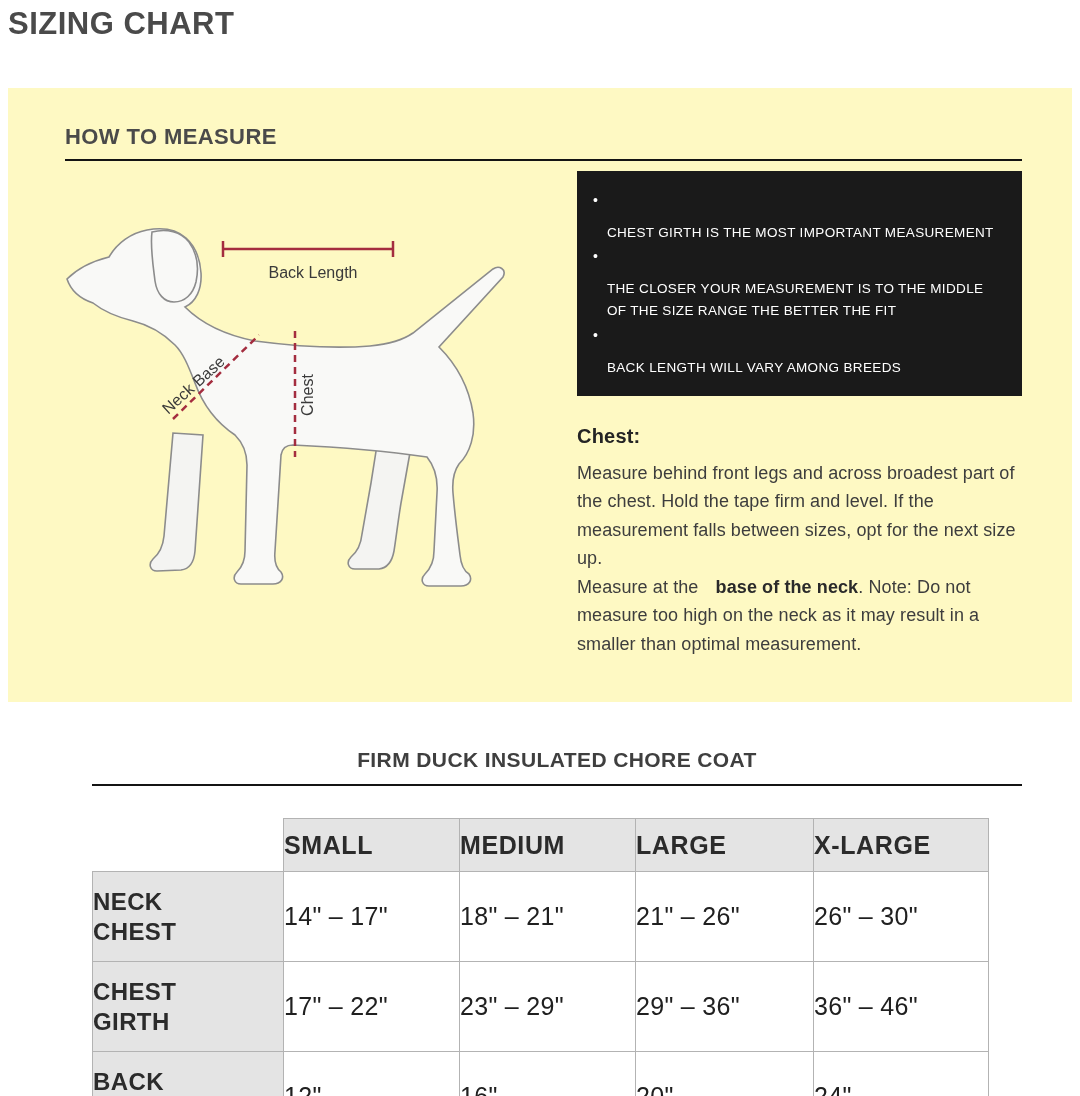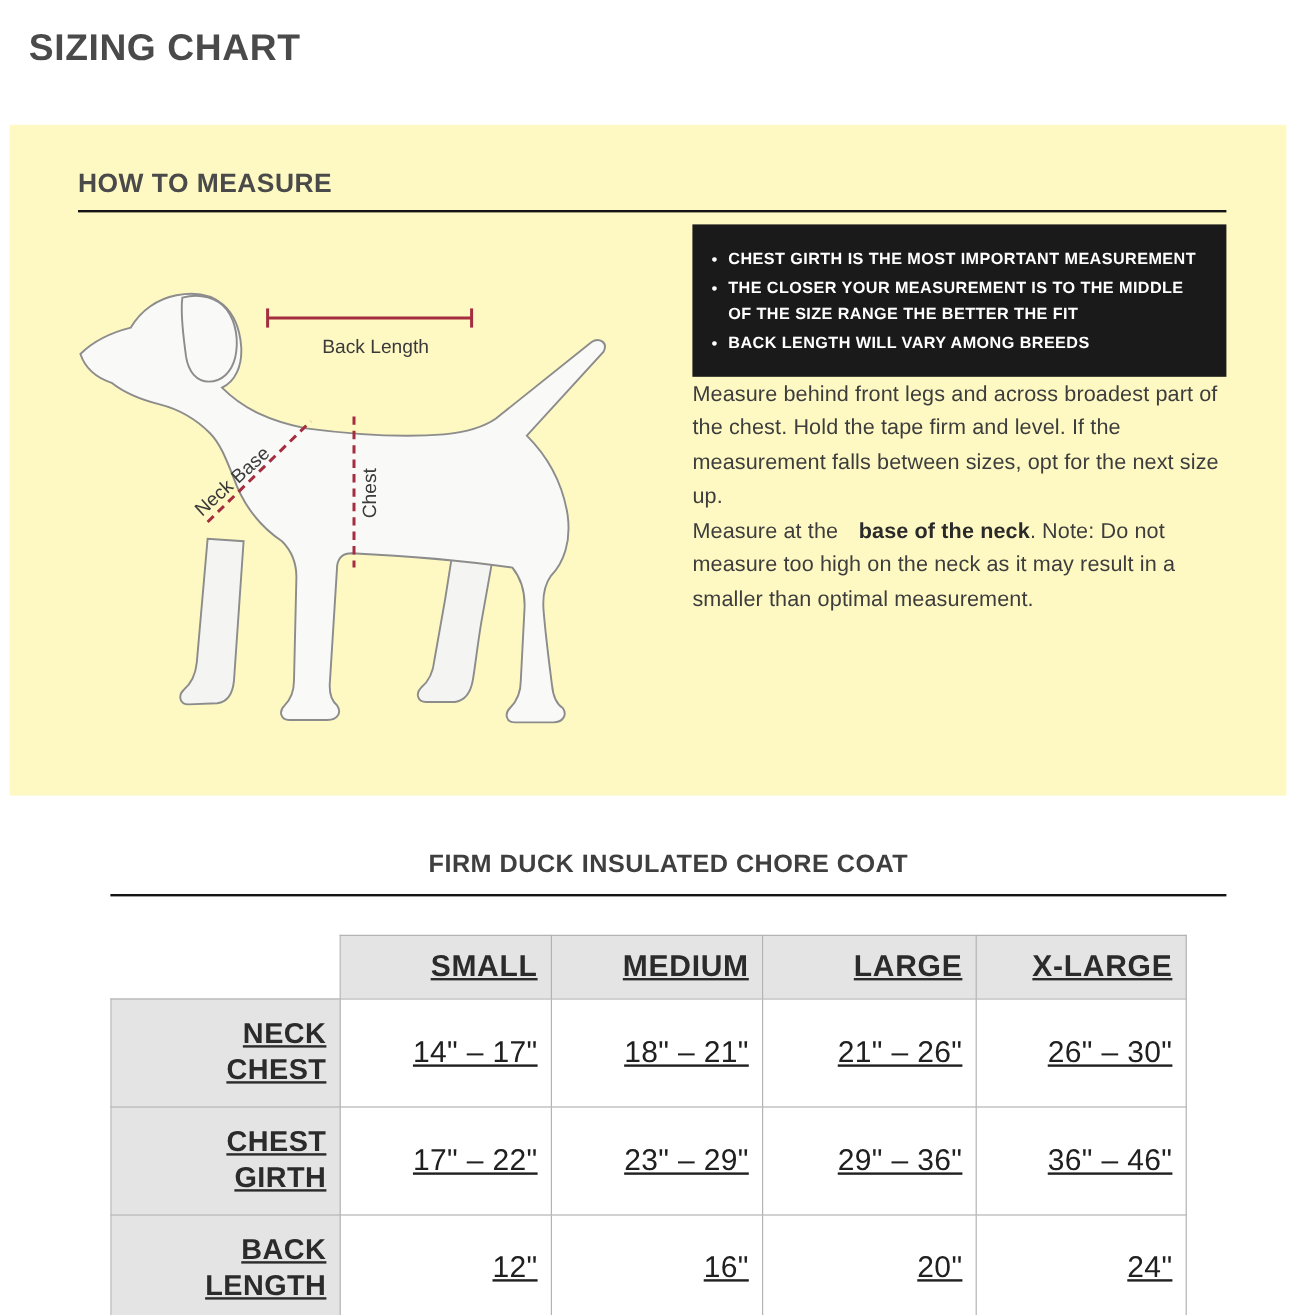--- a/index.html
+++ b/index.html
@@ -7,21 +7,21 @@
   body {
     width: 1080px;
     height: 1096px;
     background: #ffffff;
     font-family: "Liberation Sans", sans-serif;
     overflow: hidden;
   }
 
   
   .page-title {
-    margin: 16px;
+    margin: 0;
     padding: 8px 0 0 8px;
     font-size: 31px;
     font-weight: 700;
     letter-spacing: 0.5px;
     color: #4a4a4a;
     line-height: 1.05;
   }
 
   
   .measure-panel {
@@ -61,23 +61,24 @@
   .tip .dot {
     color: #ffffff;
     font-size: 14px;
     line-height: 1.6;
     margin-right: 9px;
     flex: none;
   }
   .tip-text {
     color: #ffffff;
     font-size: 13.5px;
-    font-weight: 700;
+    font-weight: 400;
     letter-spacing: 0.35px;
     line-height: 1.62;
+    margin-top: 33px;
   }
 
   .inst-heading {
     margin: 29px 0 11px 0;
     font-size: 20px;
     font-weight: 700;
     color: #242424;
     letter-spacing: 0.2px;
   }
   .inst-body {
@@ -104,24 +105,23 @@
     background: #141414;
     margin-top: 12px;
   }
   .size-table {
     border-collapse: collapse;
     margin-top: 32px;
     table-layout: fixed;
   }
   .size-table th, .size-table td {
     border: 1px solid #b3b3b3;
-    text-align: right;
+    text-align: left;
     vertical-align: middle;
-    padding: 11px;
-    text-decoration: underline;
+    padding: 0;
   }
   .size-table thead th {
     height: 53px;
     background: #e4e4e4;
     font-size: 25px;
     font-weight: 700;
     letter-spacing: 0.6px;
     color: #2b2b2b;
   }
   .size-table tbody th {
@@ -231,20 +231,21 @@
             <span class="dot">•</span>
             <span class="tip-text">THE CLOSER YOUR MEASUREMENT IS TO THE MIDDLE OF THE SIZE RANGE THE BETTER THE FIT</span>
           </li>
           <li class="tip">
             <span class="dot">•</span>
             <span class="tip-text">BACK LENGTH WILL VARY AMONG BREEDS</span>
           </li>
         </ul>
       </div>
 
+      <h3 class="inst-heading">Chest:</h3>
       <p class="inst-body">Measure behind front legs and across broadest part of the chest. Hold the tape firm and level. If the measurement falls between sizes, opt for the next size up.</p>
 
       <p class="inst-body"><span>Measure at the </span><strong>base of the neck</strong><span>. Note: Do not measure too high on the neck as it may result in a smaller than optimal measurement.</span></p>
     </div>
   </div>
 </section>
 
 <section class="table-section">
   <h2 class="product-heading">FIRM DUCK INSULATED CHORE COAT</h2>
   <div class="product-rule"></div>

